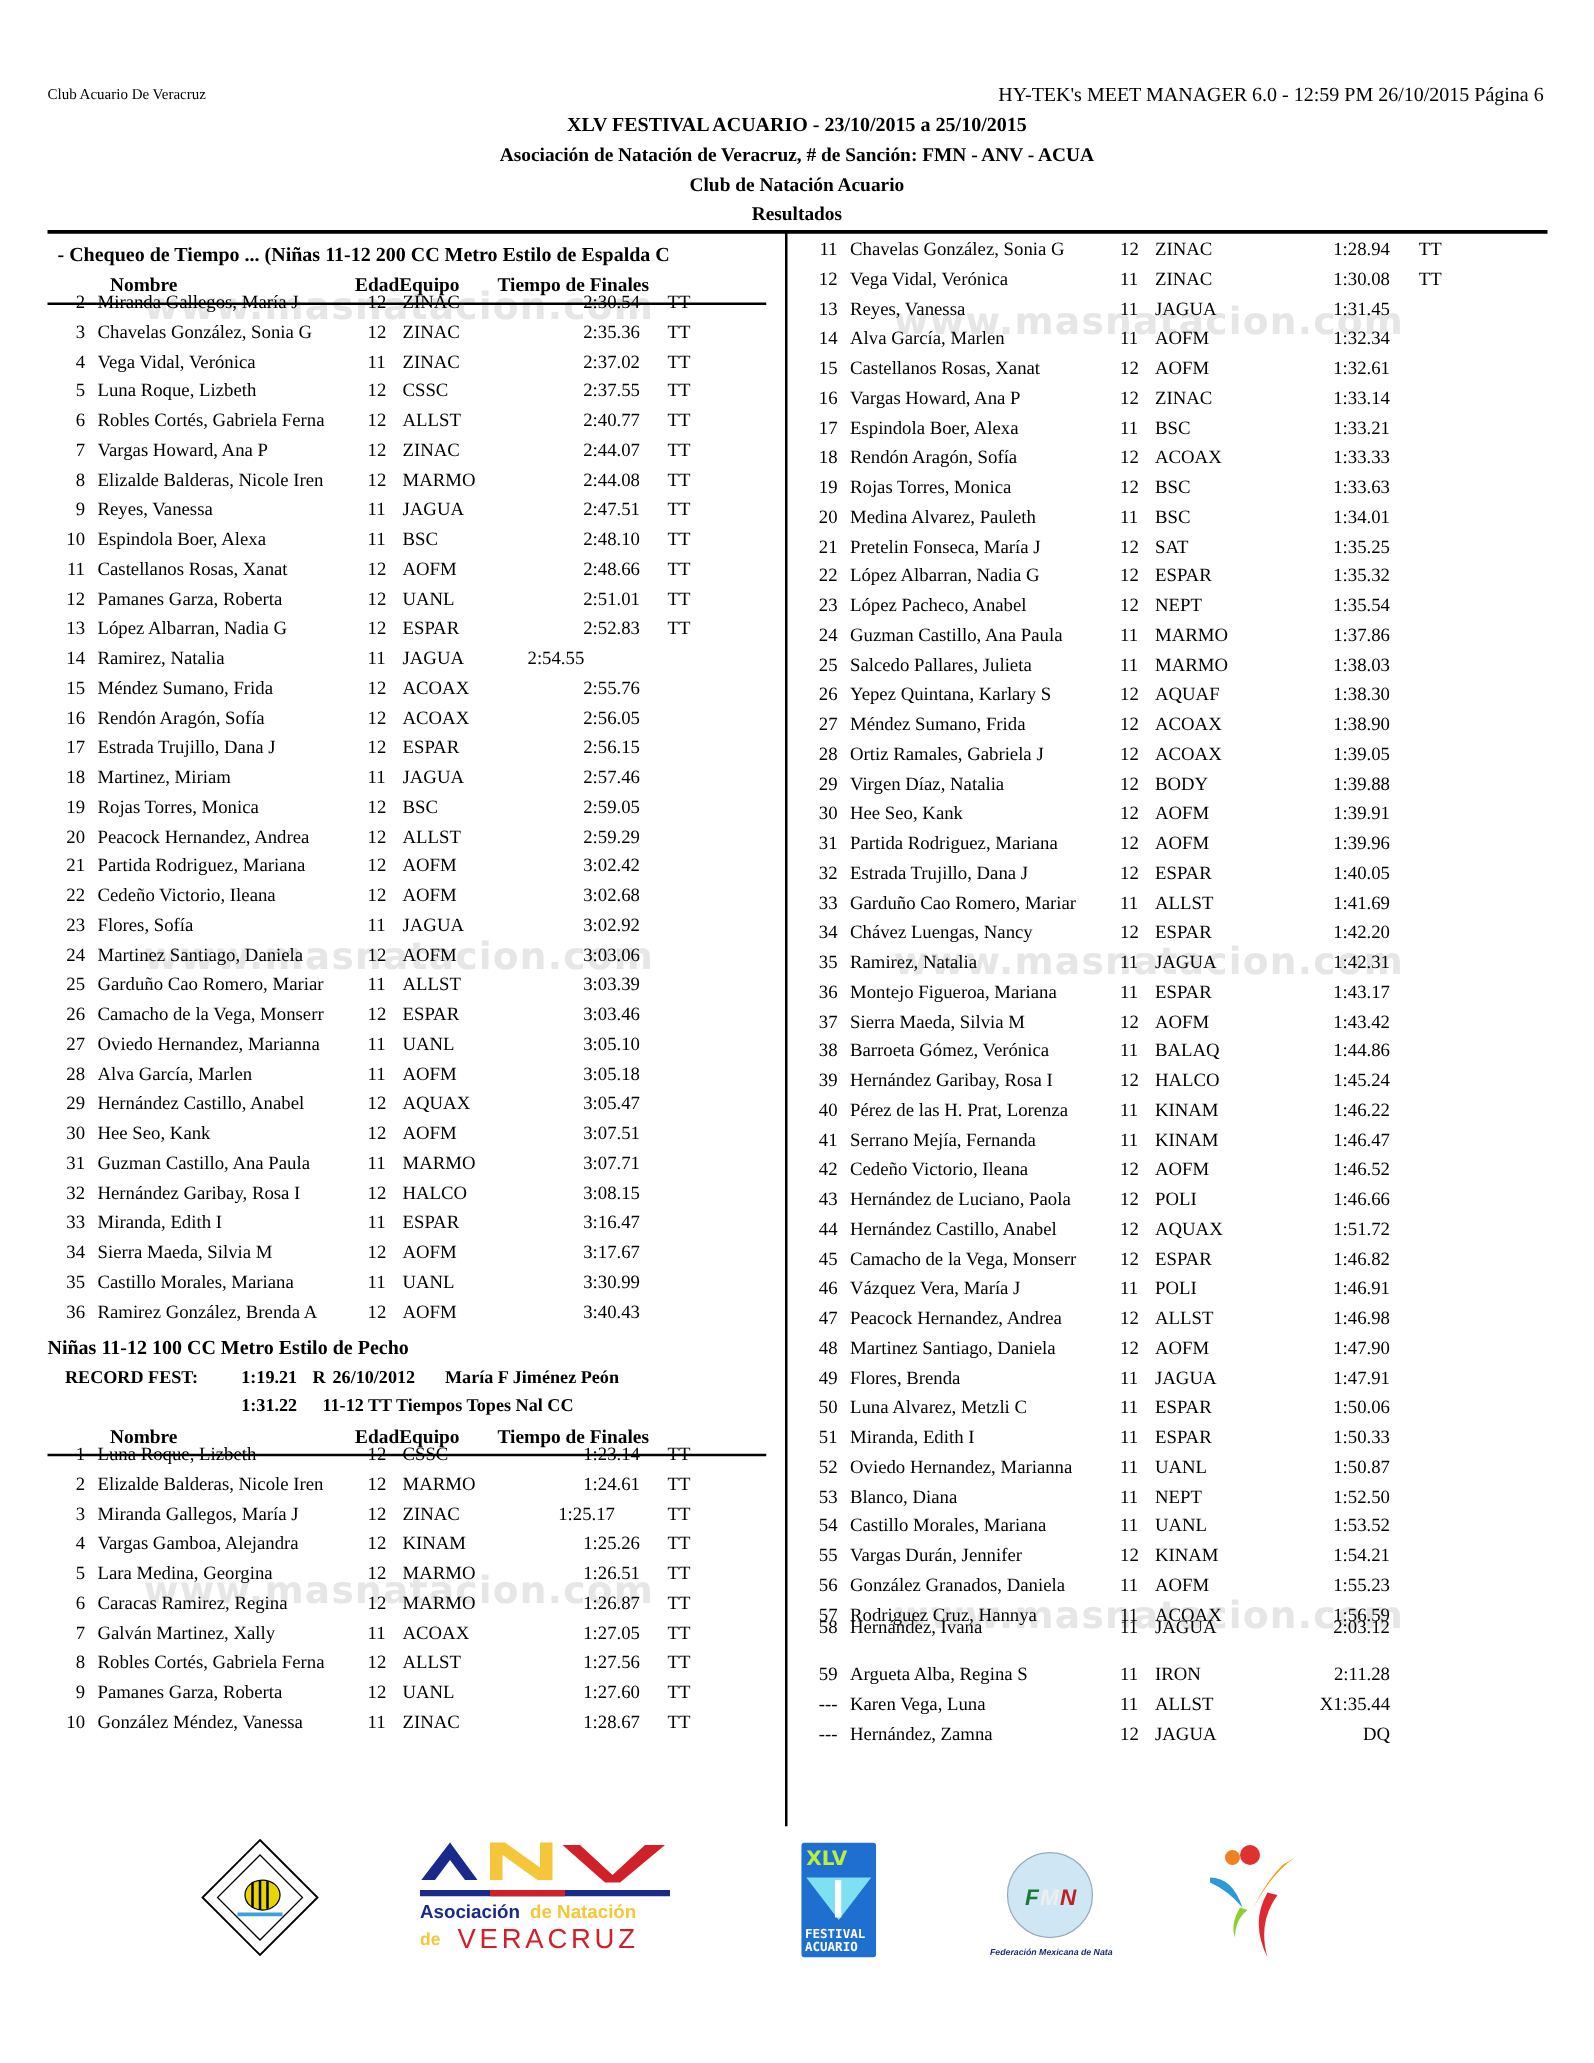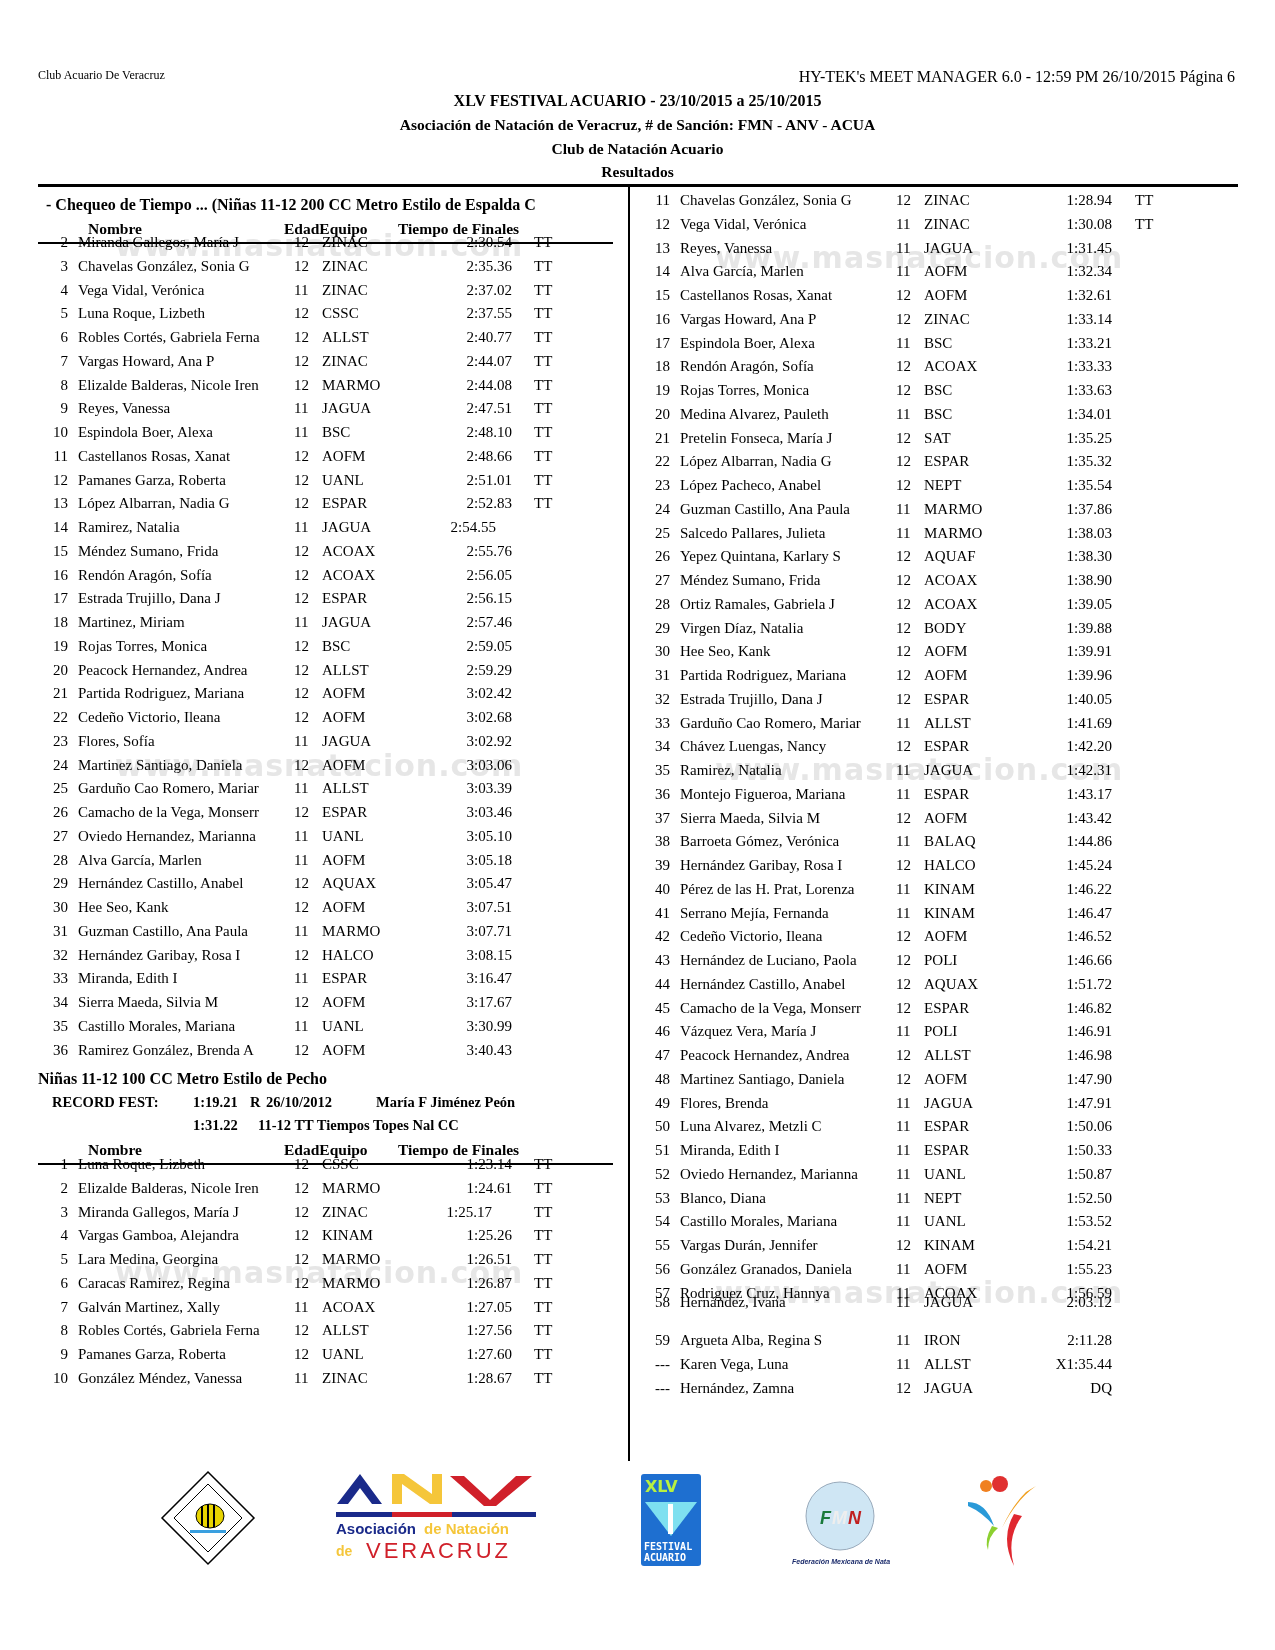--- a/index.html
+++ b/index.html
@@ -146,21 +146,21 @@
         <span class="ag" style="left:256px">12</span>
         <span class="tm" style="left:284px">ESPAR</span>
         <span class="fl" style="left:384px;width:90px;text-align:right">2:52.83</span>
         <span class="fl" style="left:496px">TT</span>
       </div>
       <div class="row" style="top: 325px; left: 0px; width: 575px;">
         <span class="pl">14</span>
         <span class="nm">Ramirez, Natalia</span>
         <span class="ag" style="left:256px">11</span>
         <span class="tm" style="left:284px">JAGUA</span>
-        <span class="fl" style="left:368px;width:90px;text-align:right">2:54.55</span>
+        <span class="fl" style="left:384px;width:90px;text-align:left">2:54.55</span>
         <span class="fl" style="left:496px"></span>
       </div>
       <div class="row" style="top: 348.75px; left: 0px; width: 575px;">
         <span class="pl">15</span>
         <span class="nm">Méndez Sumano, Frida</span>
         <span class="ag" style="left:256px">12</span>
         <span class="tm" style="left:284px">ACOAX</span>
         <span class="fl" style="left:384px;width:90px;text-align:right">2:55.76</span>
         <span class="fl" style="left:496px"></span>
       </div>
@@ -334,21 +334,21 @@
       </div>
     </div>
 </div>
 
 <div class="col front" style="left:38px;top:1070px;width:585px;">
   <div class="abs event-title" style="left:0;top:0;">Niñas 11-12 100 CC Metro Estilo de Pecho</div>
   <div class="abs rec" style="left:14px;top:24px;">RECORD FEST:</div>
   <div class="abs rec" style="left:155px;top:24px;">1:19.21</div>
   <div class="abs rec" style="left:212px;top:24px;">R</div>
   <div class="abs rec" style="left:228px;top:24px;">26/10/2012</div>
-  <div class="abs rec" style="left:318px;top:24px;margin-left:20px;">María F Jiménez Peón</div>
+  <div class="abs rec" style="left:318px;top:24px;">María F Jiménez Peón</div>
   <div class="abs rec" style="left:155px;top:47px;">1:31.22</div>
   <div class="abs rec" style="left:220px;top:47px;">11-12 TT Tiempos Topes Nal CC</div>
   <div class="abs colhdr" style="left:50px;top:71px;">Nombre</div>
   <div class="abs colhdr" style="left:246px;top:71px;">EdadEquipo</div>
   <div class="abs colhdr" style="left:360px;top:71px;">Tiempo de Finales</div>
   <div class="rule" style="left:0;top:93px;width:575px;height:2px;"></div>
   <div id="e2left">
       <div class="row" style="top: 82px; left: 0px; width: 575px;">
         <span class="pl">1</span>
         <span class="nm">Luna Roque, Lizbeth</span>

